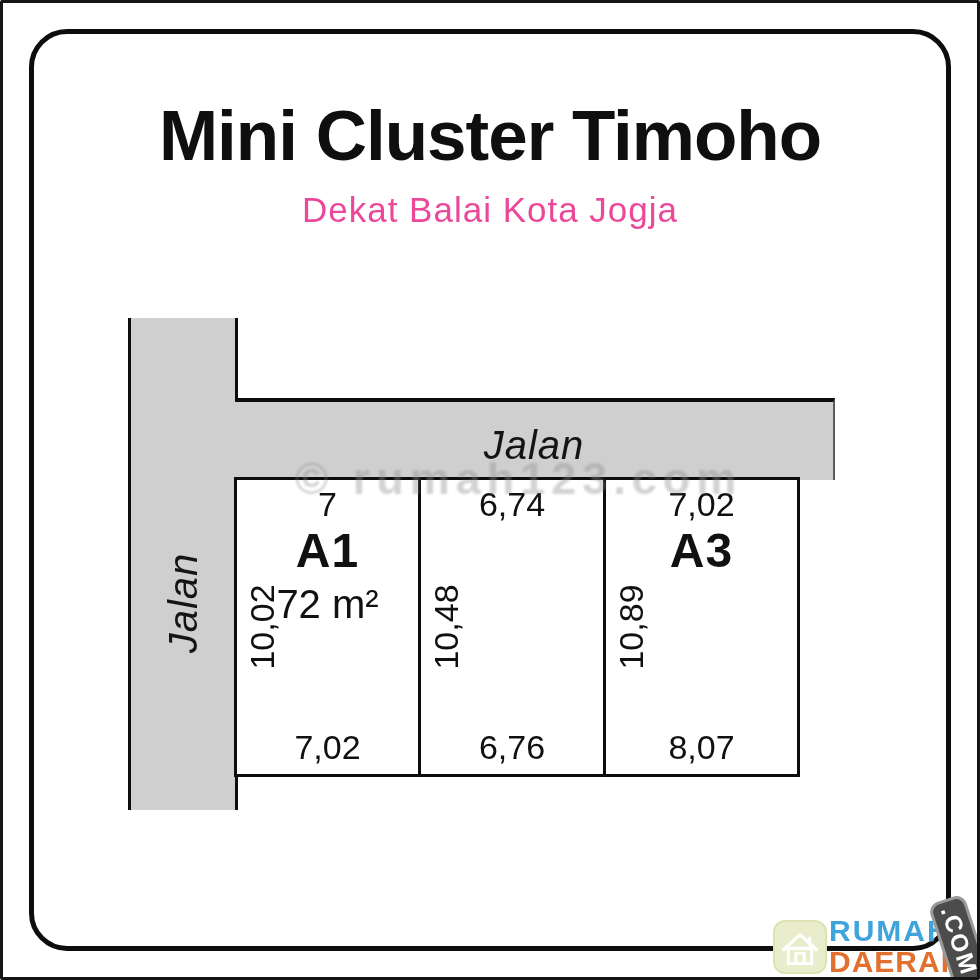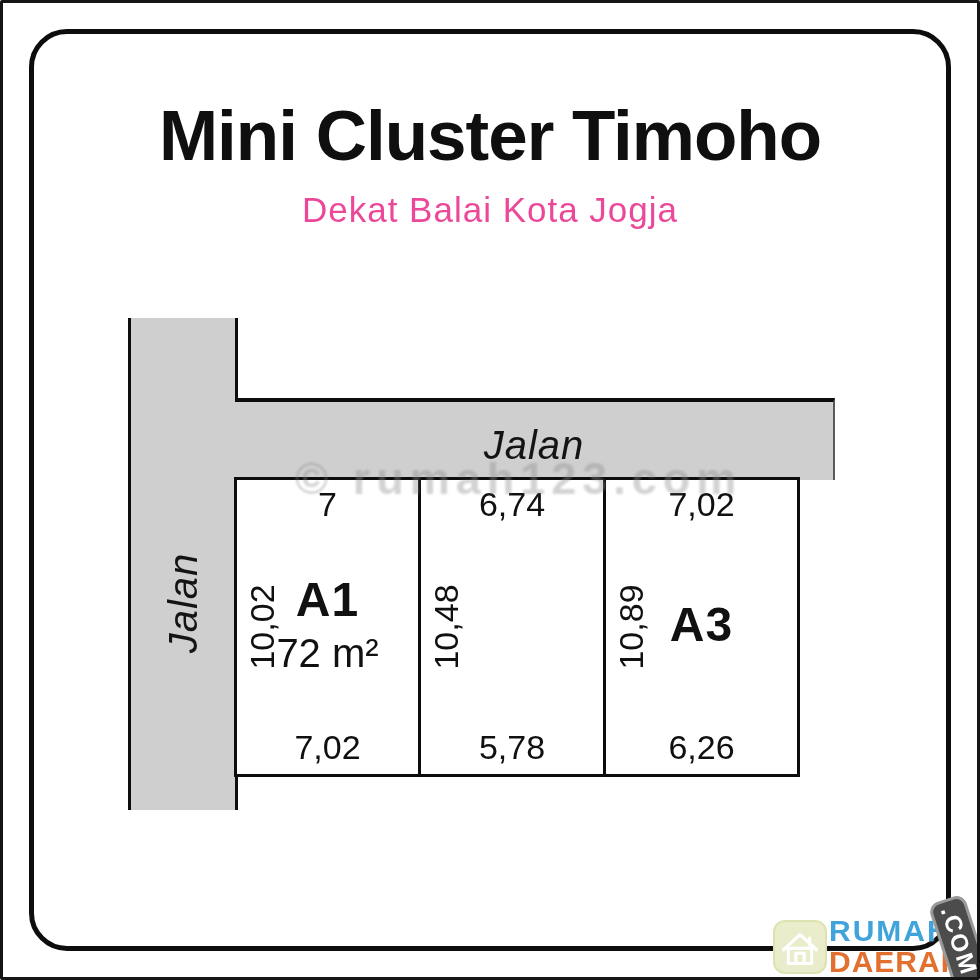--- a/index.html
+++ b/index.html
@@ -46,21 +46,21 @@
     padding:6px 0 8px;
   }
   .plot-a1{left:231px;width:187px;}
   .plot-a2{left:415px;width:188px;}
   .plot-a3{left:600px;width:197px;}
   .dim{font-size:34px;line-height:1.1;color:#101010;}
   .dim.side{
     position:absolute;left:26px;top:50%;white-space:nowrap;
     transform:translate(-50%,-50%) rotate(-90deg);
   }
-  .pcenter{flex:1 1 auto;display:flex;flex-direction:column;align-items:center;justify-content:center;gap:4px;}
+  .pcenter{flex:1 1 auto;display:flex;flex-direction:column;align-items:center;gap:4px;}
   .pname{font-size:48px;font-weight:bold;letter-spacing:1px;}
   .parea{font-size:40px;}
   .pstatus{font-size:40px;font-weight:bold;font-style:italic;color:var(--sold,#cf1d1d);letter-spacing:1px;}
   
   .watermark{
     position:absolute;left:292px;top:450px;z-index:4;white-space:nowrap;
     font-size:45px;font-weight:bold;letter-spacing:6px;color:#8d8d8d;
     opacity:.38;filter:blur(1.2px);pointer-events:none;
   }
   
@@ -105,31 +105,31 @@
       <div class="pname">A1</div>
       <div class="parea">72 m²</div>
       <div class="pstatus"></div>
     </div>
     <div class="dim bottom">7,02</div>
   </div>
 
   <div class="plot plot-a2">
     <div class="dim top">6,74</div>
     <div class="dim side">10,48</div>
-    <div class="dim bottom">5,78</div>
+    <div class="dim bottom">6,76</div>
   </div>
 
   <div class="plot plot-a3">
     <div class="dim top">7,02</div>
     <div class="dim side">10,89</div>
     <div class="pcenter">
       <div class="pname">A3</div>
       <div class="parea"></div>
     </div>
-    <div class="dim bottom">6,26</div>
+    <div class="dim bottom">8,07</div>
   </div>
 
   <div class="watermark">© rumah123.com</div>
 
   <div class="logo">
     <span class="house">
       <svg width="44" height="44" viewBox="0 0 64 64" aria-hidden="true">
         <g stroke="#ffffff" stroke-width="4.5" fill="none" stroke-linejoin="round" stroke-linecap="round">
           <polyline points="8,36 32,14 56,36"></polyline>
           <line x1="46" y1="19" x2="46" y2="29"></line>

